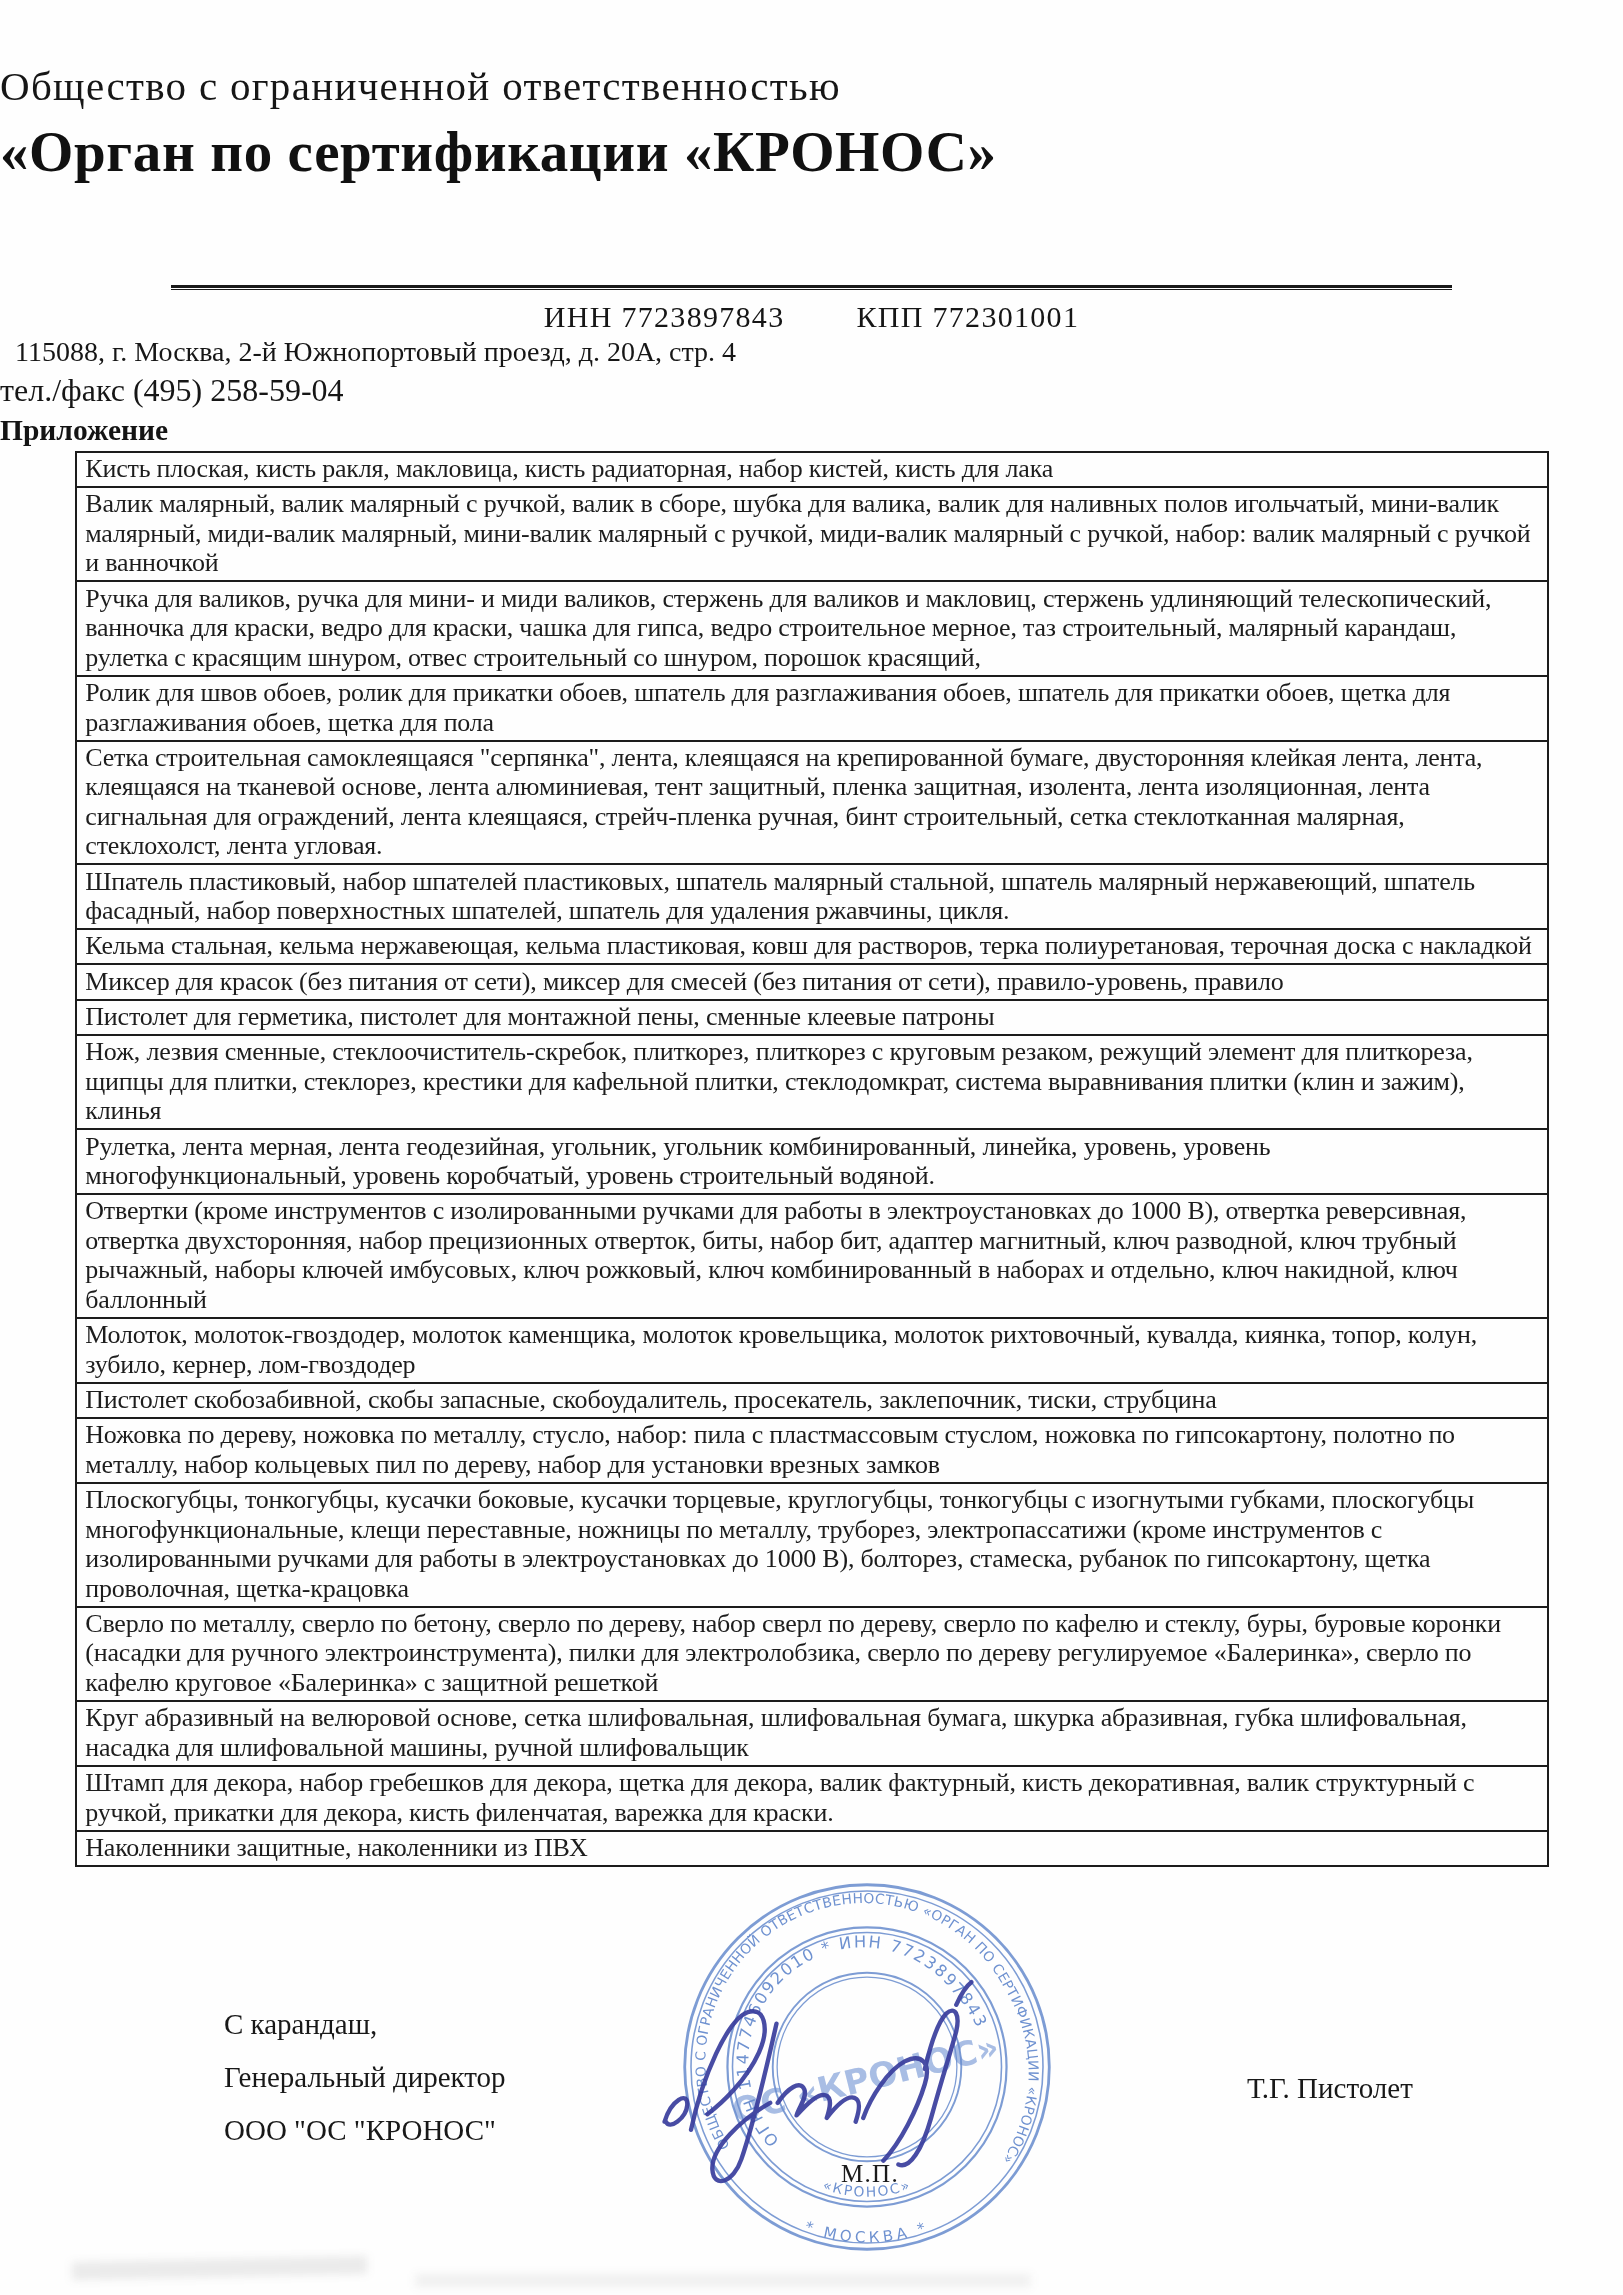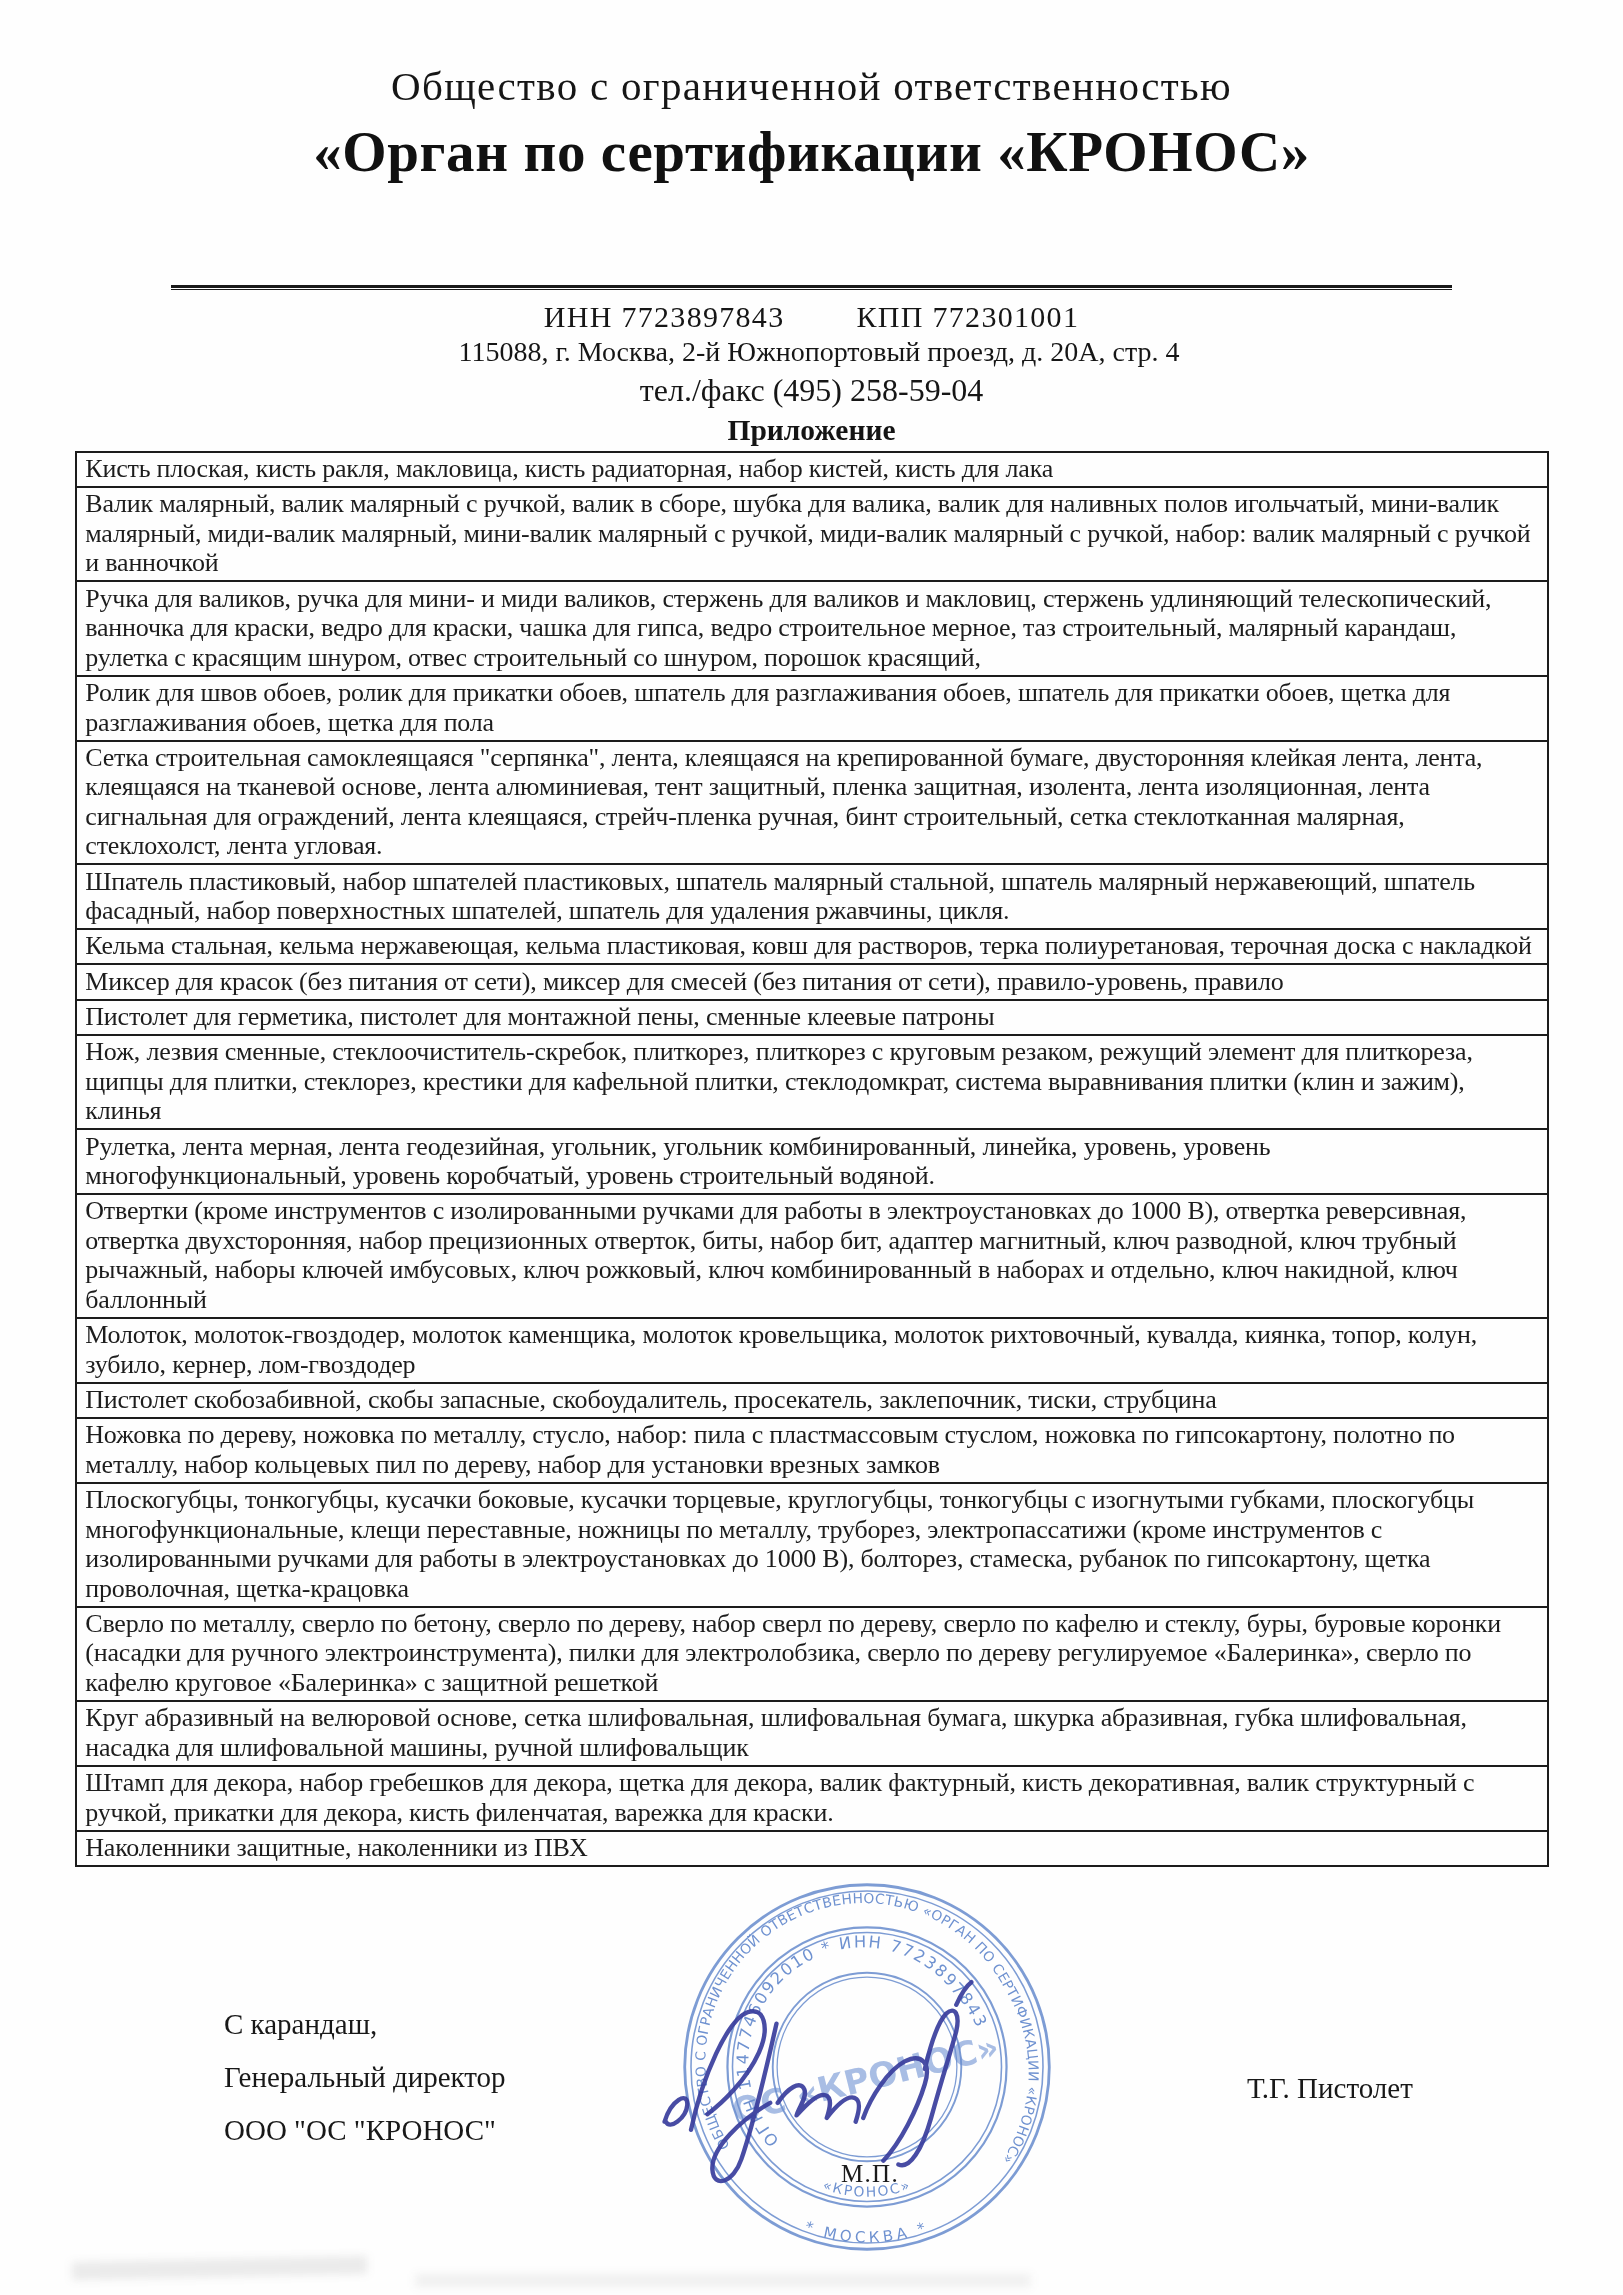--- a/index.html
+++ b/index.html
@@ -6,21 +6,21 @@
   html,body { margin:0; padding:0; background:#ffffff; }
   .page {
     position: relative;
     width: 1623px;
     height: 2295px;
     background: #fefefe;
     font-family: "Liberation Serif", "DejaVu Serif", serif;
     color: #1b1b1b;
     overflow: hidden;
   }
-  .header { text-align: center; padding-top: 62px; }
+  .header { padding-top: 62px; }
   .org-type {
     font-size: 41px; font-weight: 400; margin: 0; letter-spacing: 1.3px; color:#161616;
   }
   .org-name {
     font-size: 57px; font-weight: 700; margin: 8.8px 0 0; letter-spacing: 0.6px; color:#111;
   }
   .rule {
     width: 1281px; margin: 101px auto 0; height: 5px;
     border-top: 3.8px solid #191919; border-bottom: 1.9px solid #191919;
   }

